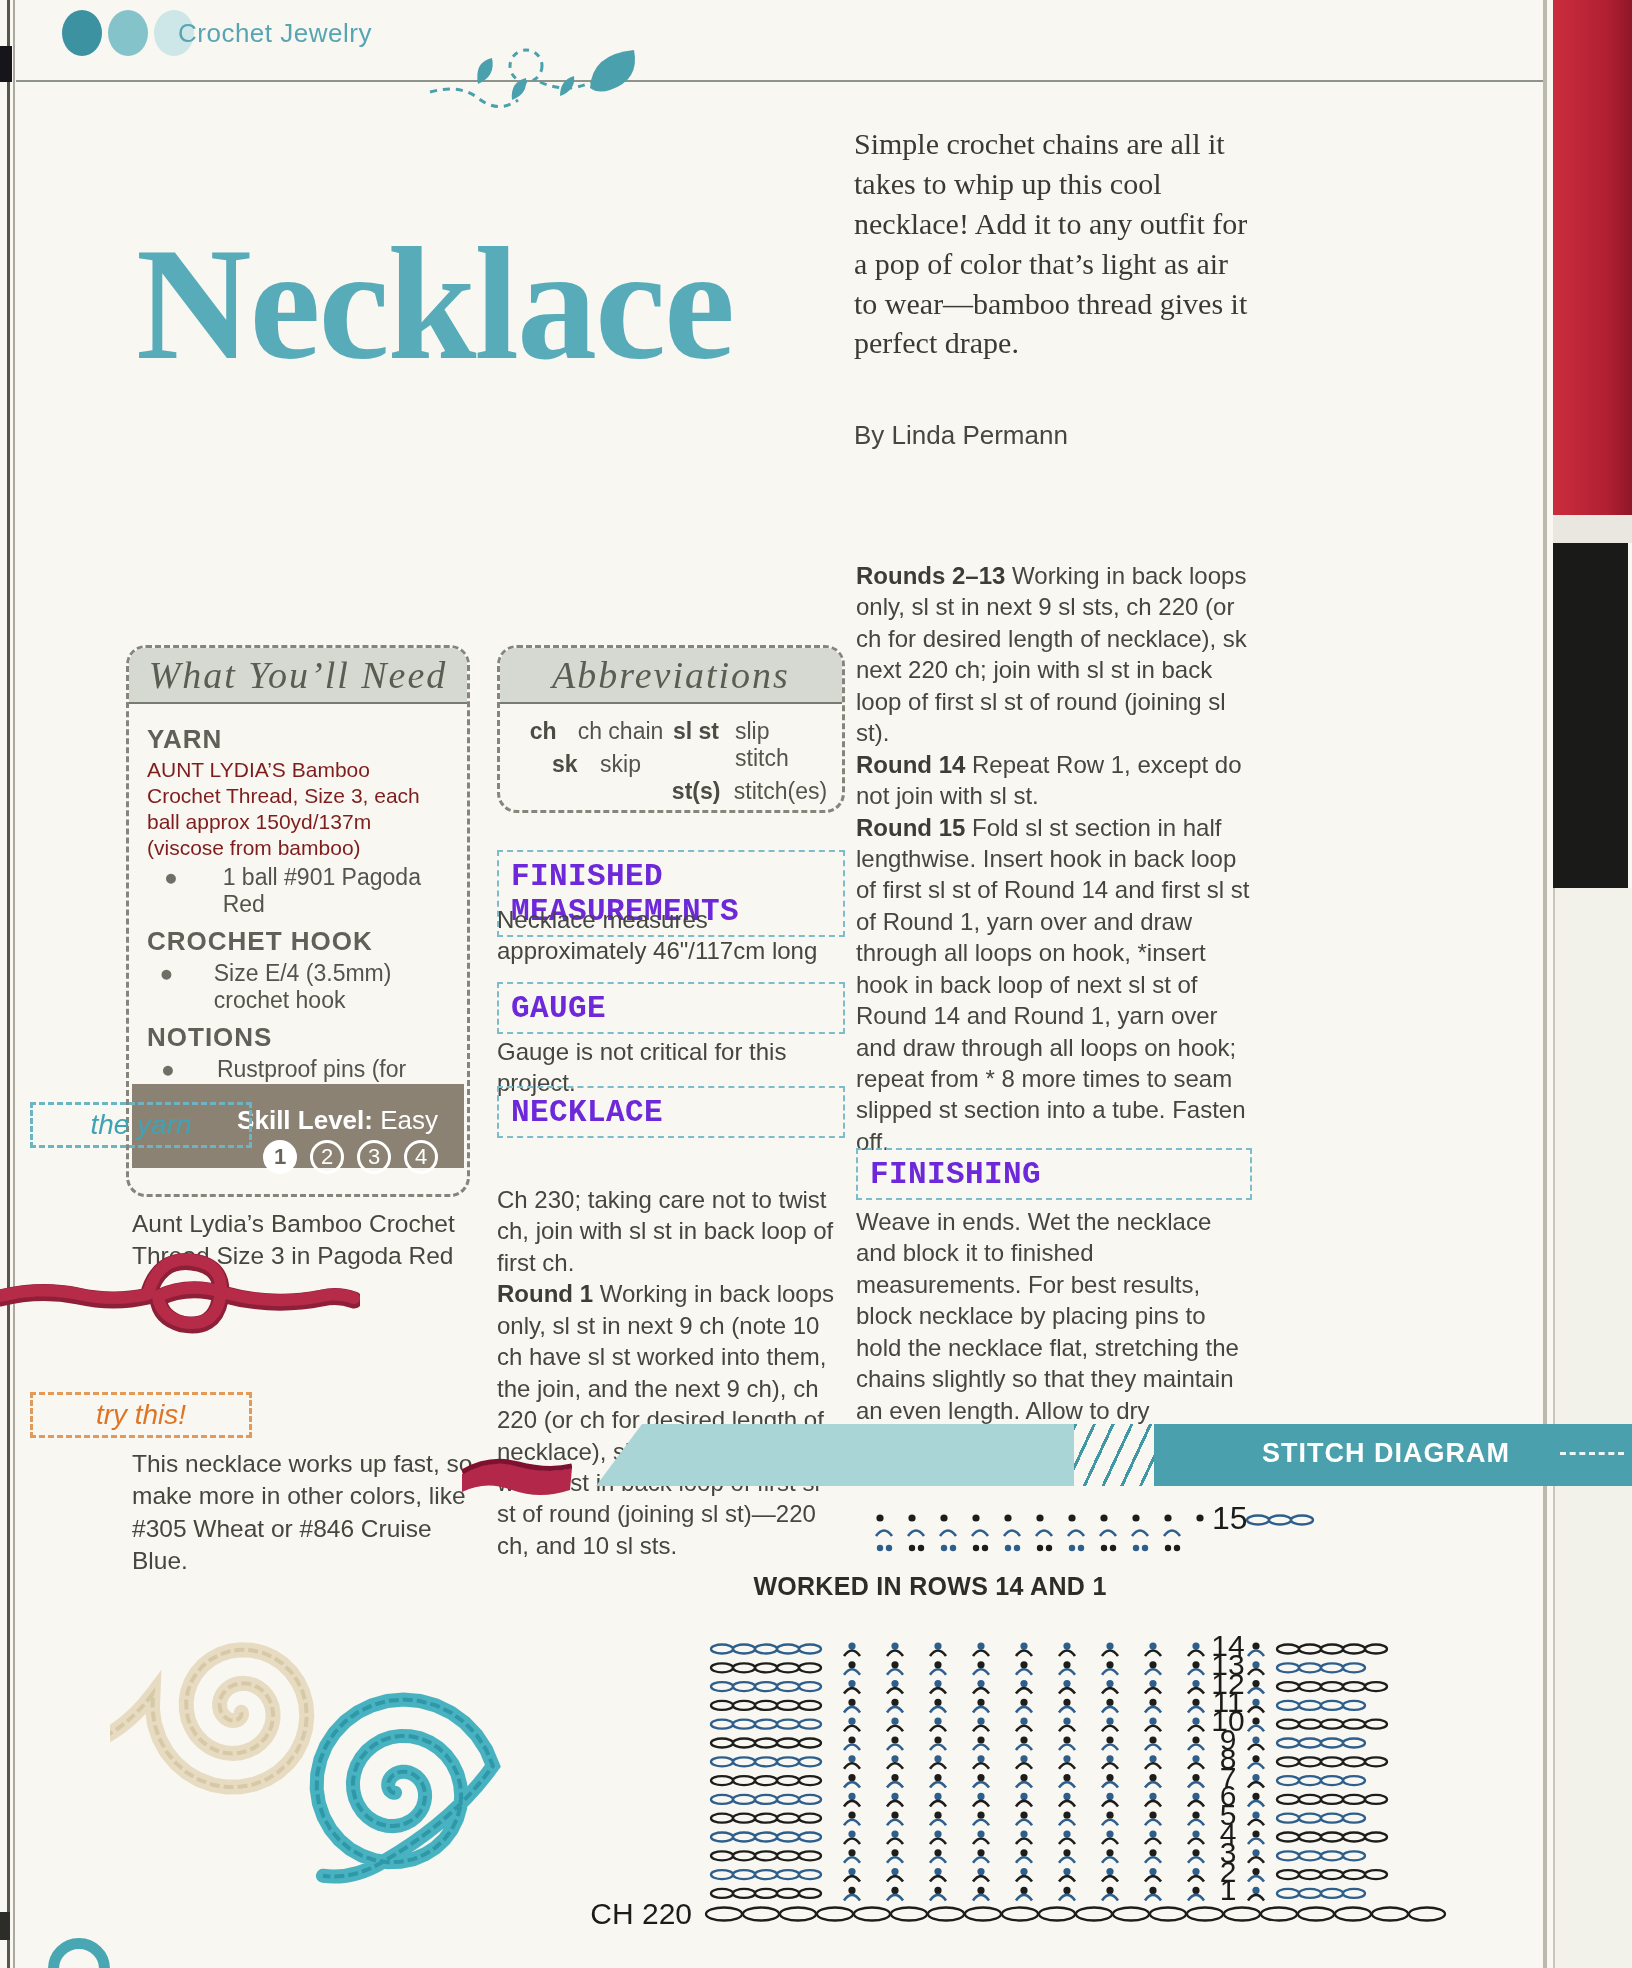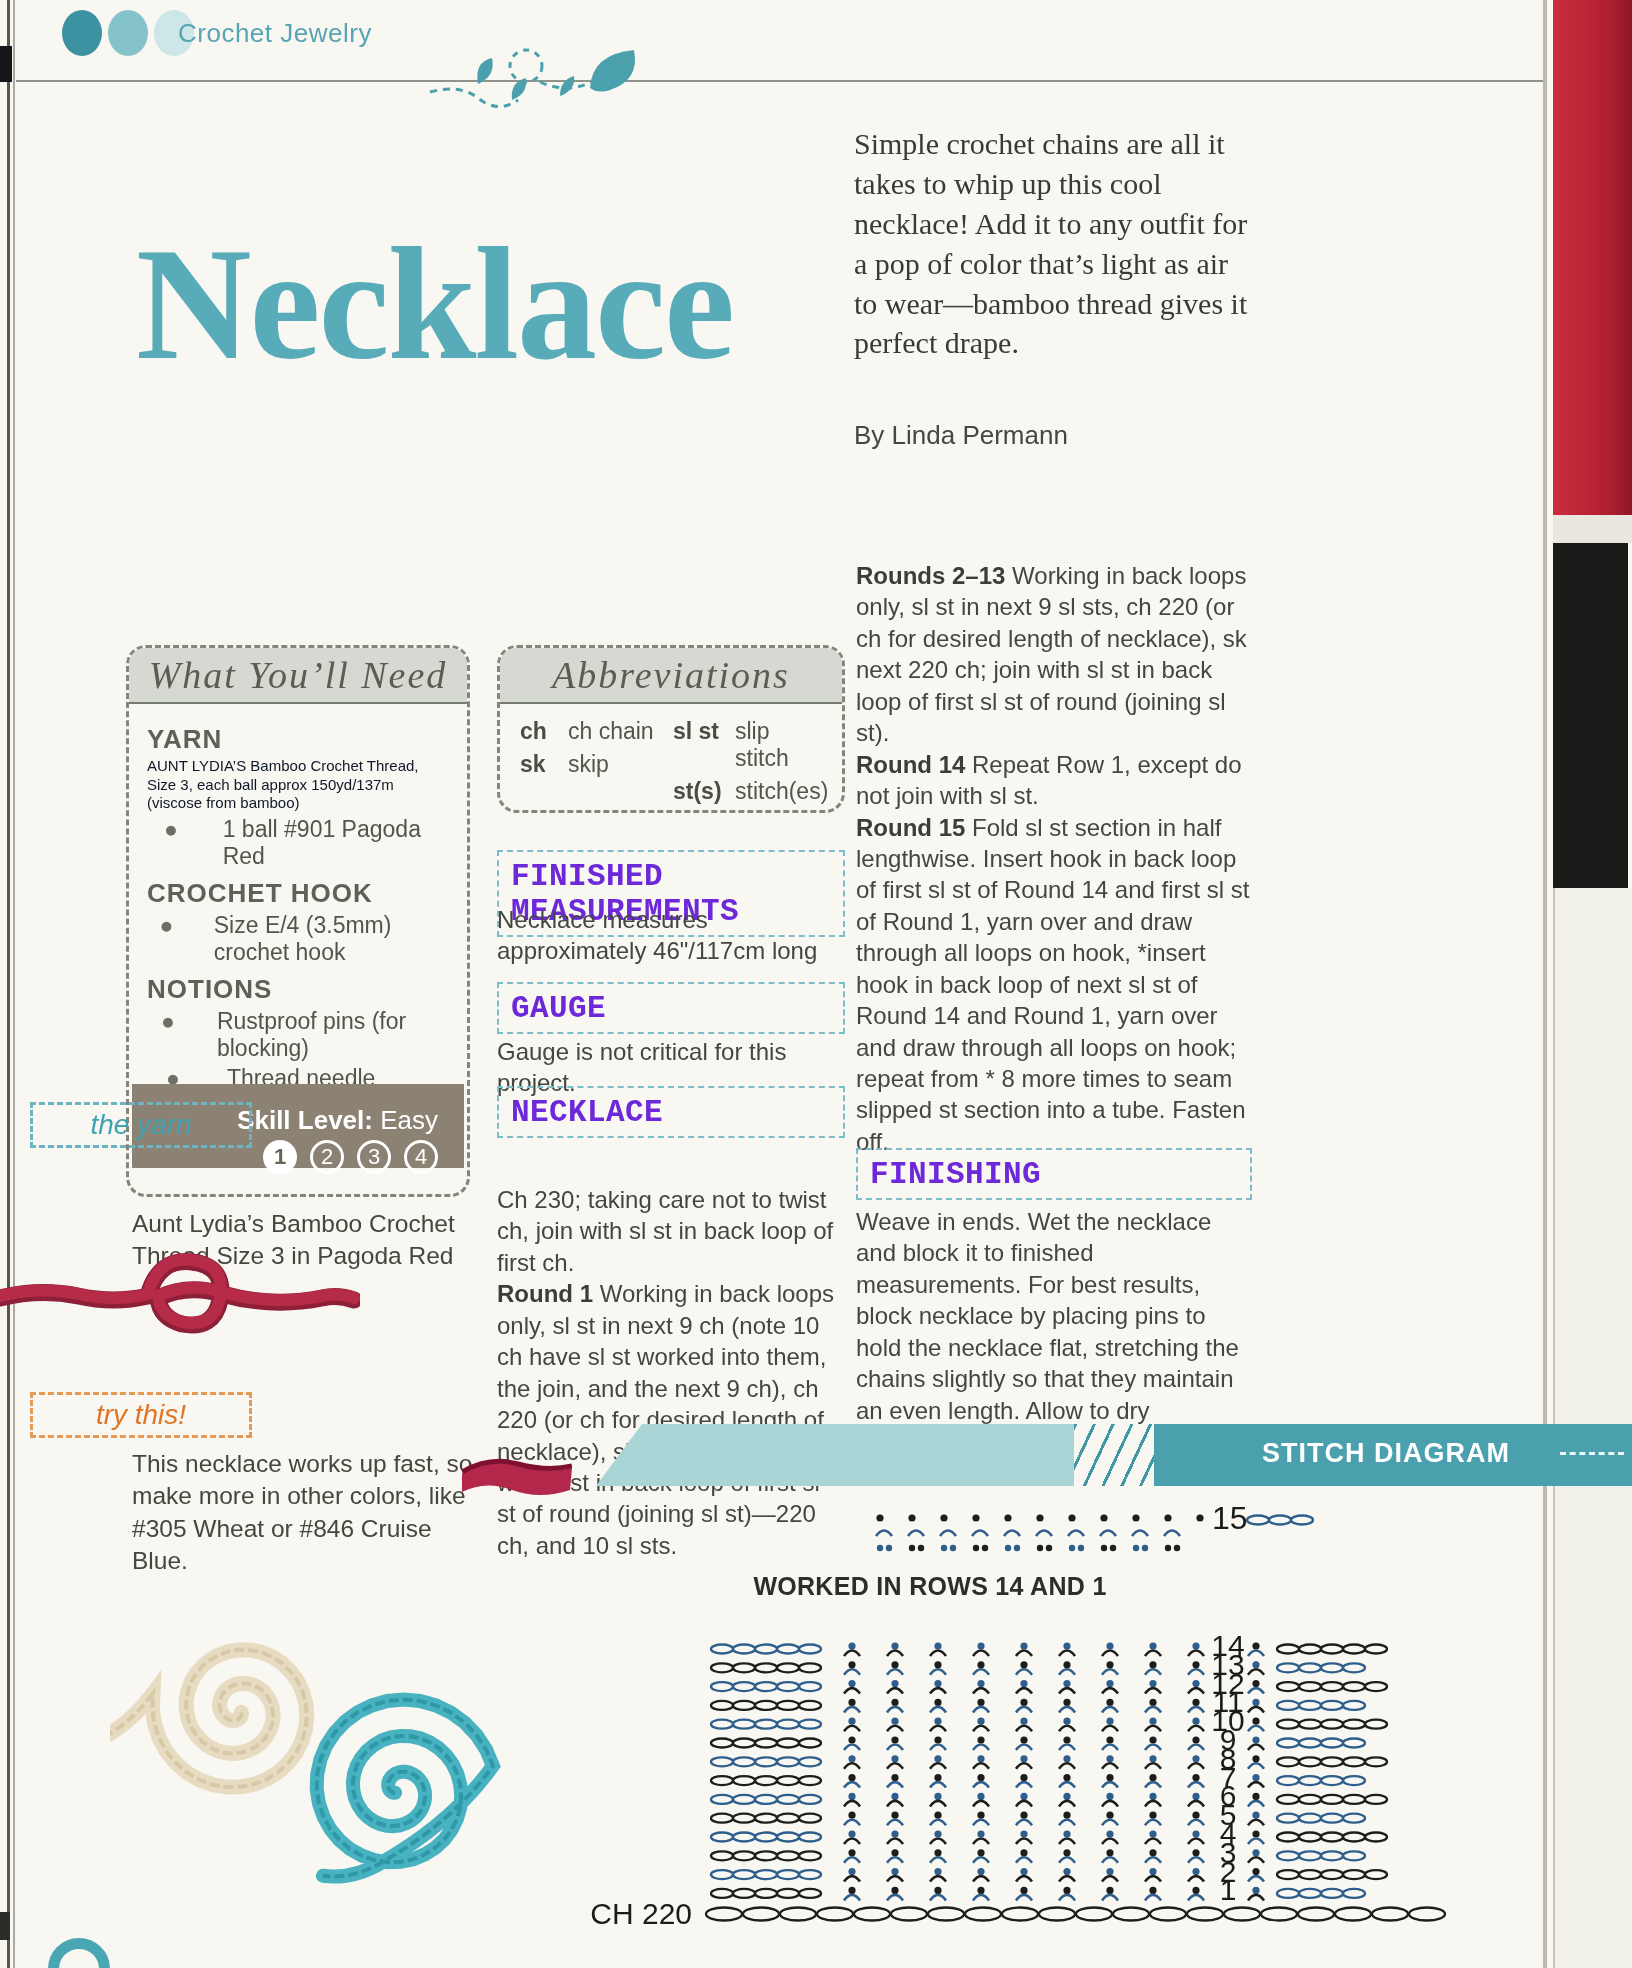--- a/index.html
+++ b/index.html
@@ -37,36 +37,36 @@
 
   
   .hatchbox{position:absolute;border:3px dashed #85857b;border-radius:20px;background:transparent;}
   .scriptband{height:56px;background:#d5d9d1;border-bottom:2px solid #767c6f;
     border-radius:16px 16px 0 0;display:flex;align-items:center;justify-content:center;
     font-family:"Liberation Serif",serif;font-style:italic;font-size:38px;color:#5a5d52;letter-spacing:2px;}
   .needbox{left:126px;top:645px;width:344px;height:552px;}
   .abbrbox{left:497px;top:645px;width:348px;height:168px;}
   .need-body{padding:12px 18px 0 18px;}
   .need-h{font-size:26px;font-weight:700;color:#5f6158;letter-spacing:1px;margin:8px 0 2px 0;}
-  .need-p{font-size:15px;line-height:1.24;color:#0f172a;}
+  .need-p{font-size:21px;line-height:1.24;color:#7f1d1d;}
   .bullet-row{display:flex;margin:3px 0 2px 0;}
   .bullet-dot{width:52px;text-align:center;color:#6e7066;font-size:23px;}
   .bullet-txt{font-size:23px;color:#53554c;margin-left:28px;}
   .skillbar{position:absolute;left:3px;right:3px;bottom:26px;height:84px;background:#8b8274;
     color:#fff;padding:8px 26px 0 0;text-align:right;}
   .skill-lbl{font-size:26px;margin-top:13px;}
   .skill-lbl b{font-weight:700;}
   .skill-circles{display:flex;justify-content:flex-end;gap:13px;margin-top:4px;}
   .skill-c{width:34px;height:34px;border-radius:50%;display:flex;align-items:center;justify-content:center;
     font-size:22px;border:3px solid #fff;color:#fff;}
   .skill-c.active{background:#fff;color:#6b6355;font-weight:700;border-color:#fff;}
 
   .abbr-body{display:flex;padding:14px 16px 0 20px;}
   .abbr-col{width:50%;}
-  .abbr-row{display:flex;margin-bottom:6px;}
+  .abbr-row{display:flex;margin-bottom:6px;justify-content:center;}
   .abbr-k{font-weight:700;font-size:23px;color:#4b4d45;min-width:62px;}
   .abbr-v{font-size:23px;color:#53554c;}
 
   
   .sec-h{position:absolute;border:2px dashed #7dbcca;padding:7px 12px 6px 12px;
     font-weight:700;font-size:31px;color:#6d28d9;letter-spacing:0.4px;background:rgba(255,255,255,0.0);font-family:Liberation Mono, monospace;}
   .sec-body{position:absolute;font-size:24px;line-height:1.31;color:#454640;}
   .sec-body b{color:#3c3d37;}
   .midcol{width:348px;}
   .rightcol{width:396px;}

